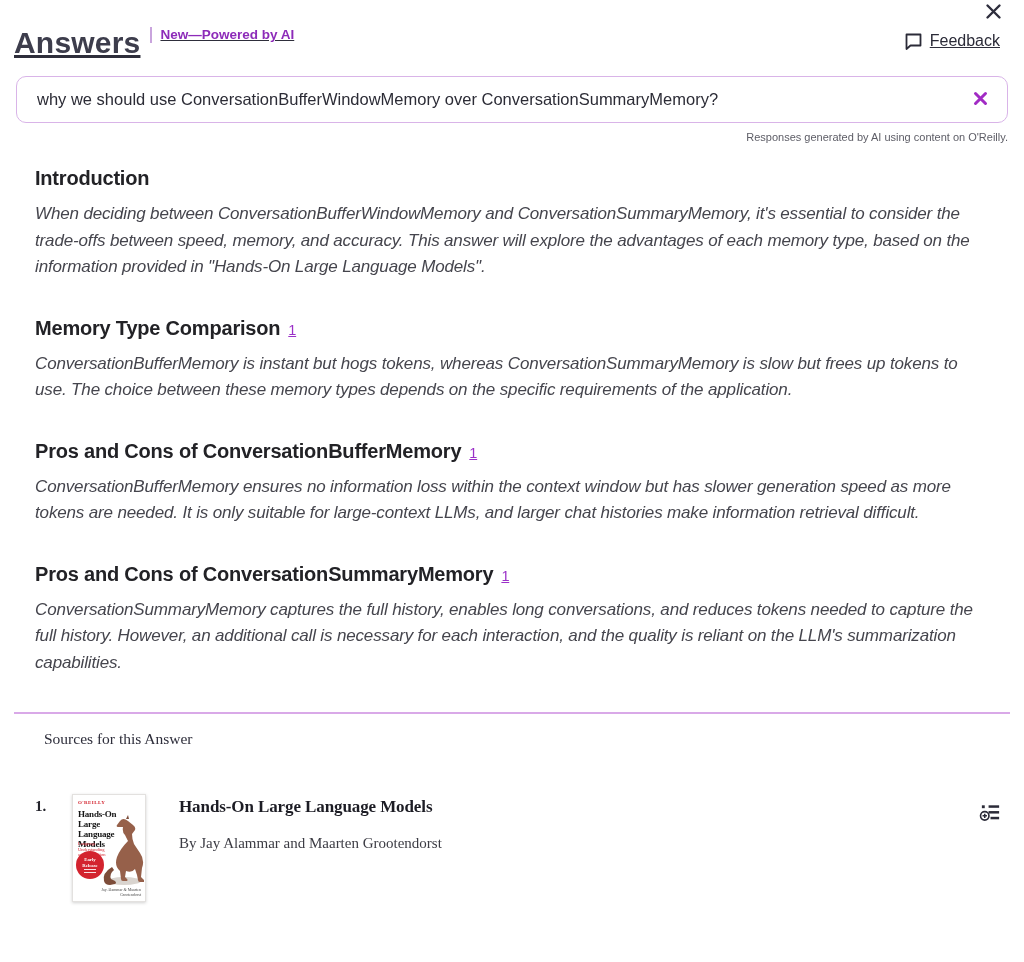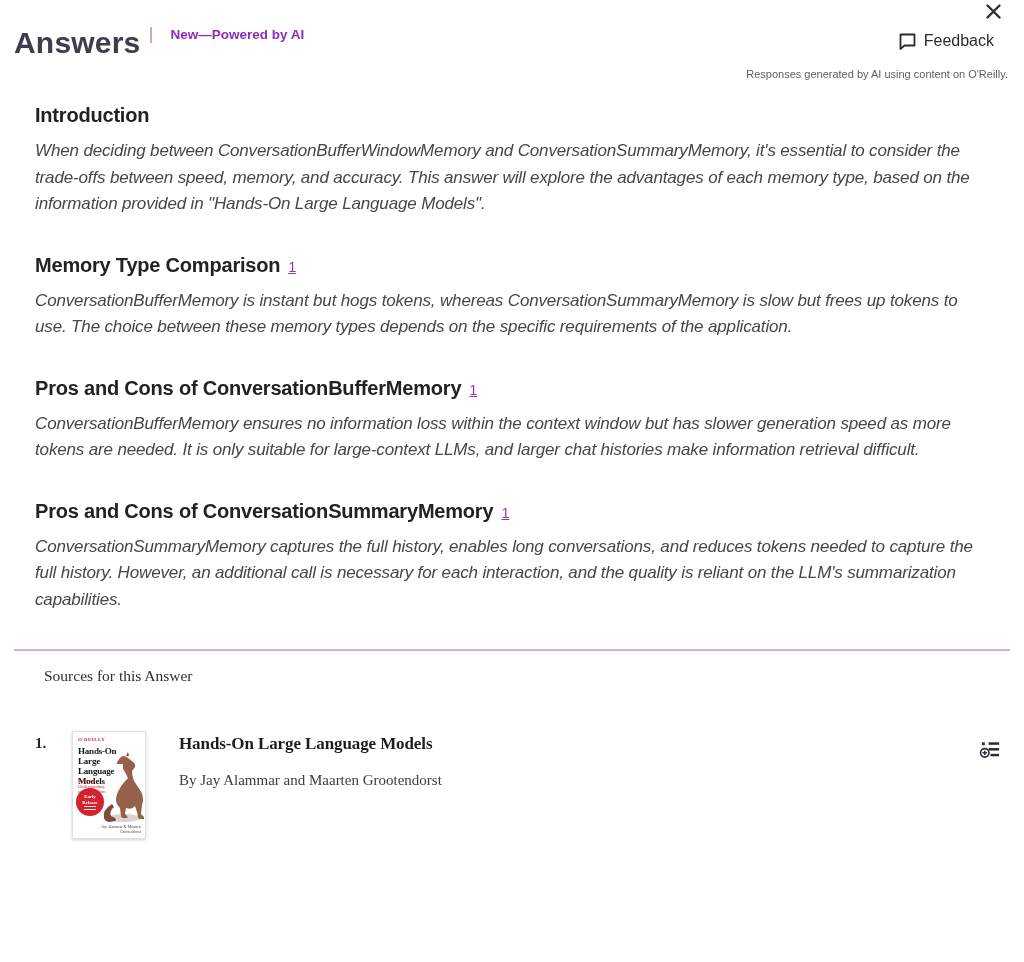--- a/index.html
+++ b/index.html
@@ -15,29 +15,30 @@
 
   
   .close-btn {
     position:absolute; top:2px; right:20px;
     width:22px; height:22px;
     display:flex; align-items:center; justify-content:center;
     cursor:pointer; background:none; border:none;
   }
   .header {
     display:flex; align-items:flex-start;
-    margin:26px 30px 0 14px;
+    margin:26px 24px 0 14px;
+    text-decoration:underline;
   }
   .app-title {
     font-size:30px; font-weight:bold; color:#3d3d4c;
     letter-spacing:0.2px; line-height:34px;
   }
   .badge {
     margin:1px 0 0 10px;
-    padding-left:18px;
+    padding-left:8px;
     border-left:2px solid #c9a4dd;
     font-size:13.5px; font-weight:bold; color:#8d2bb9;
     line-height:16px;
   }
   .feedback-btn {
     margin-left:auto; margin-top:6px;
     display:flex; align-items:flex-end; gap:7px;
     background:none; border:none; cursor:pointer;
     font-family:"Liberation Sans", sans-serif;
     font-size:16px; color:#2b2b38;
@@ -190,20 +191,30 @@
     <button class="feedback-btn">
       <span style="display:flex;">
         <svg width="19" height="18" viewBox="0 0 19 18">
           <path d="M2.5 2.5 h14 v11 h-10 l-4 3.5 v-3.5 z" fill="none" stroke="#2b2b38" stroke-width="1.8" stroke-linejoin="round"></path>
         </svg>
       </span>
       <span>Feedback</span>
     </button>
   </div>
 
+  <div class="search-row">
+    <input class="search-input" type="text" value="why we should use ConversationBufferWindowMemory over ConversationSummaryMemory?" style="">
+    <button class="clear-btn" aria-label="Clear">
+      <span>
+        <svg width="15" height="15" viewBox="0 0 15 15">
+          <path d="M2.5 2.5 L12.5 12.5 M12.5 2.5 L2.5 12.5" stroke="#a12bc4" stroke-width="3" stroke-linecap="round"></path>
+        </svg>
+      </span>
+    </button>
+  </div>
   <div class="disclaimer">Responses generated by AI using content on O'Reilly.</div>
 
   <div class="content">
 
     <section class="answer-section">
       <h2 class="section-heading"><span>Introduction</span></h2>
       <p class="section-body">When deciding between ConversationBufferWindowMemory and ConversationSummaryMemory, it's essential to consider the trade-offs between speed, memory, and accuracy. This answer will explore the advantages of each memory type, based on the information provided in "Hands-On Large Language Models".</p>
     </section>
 
     <section class="answer-section">

